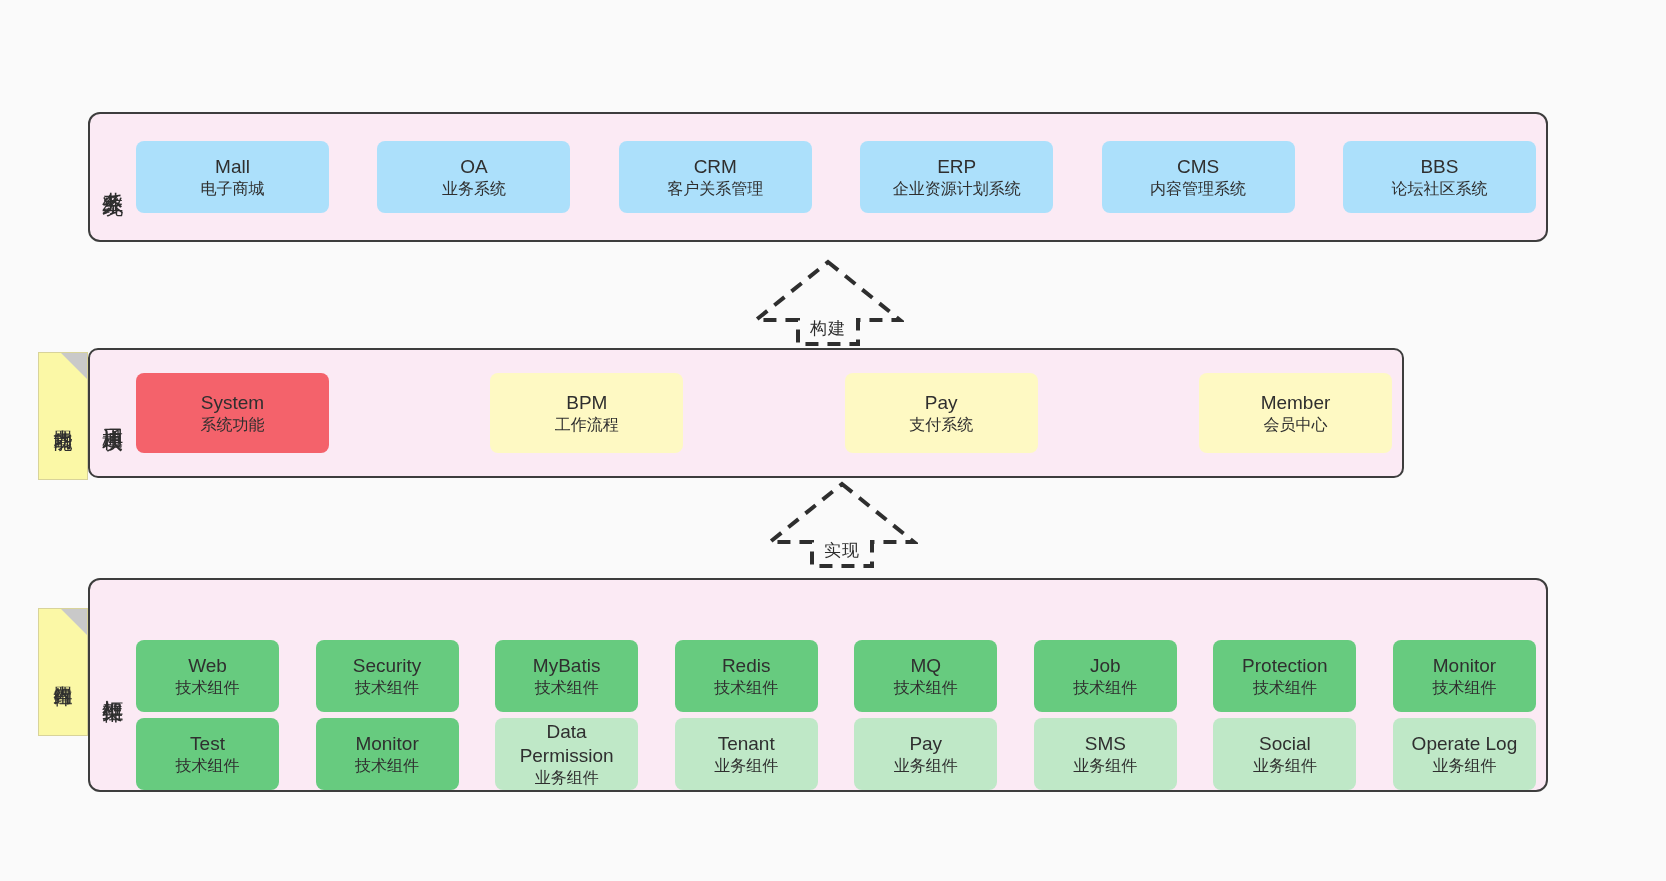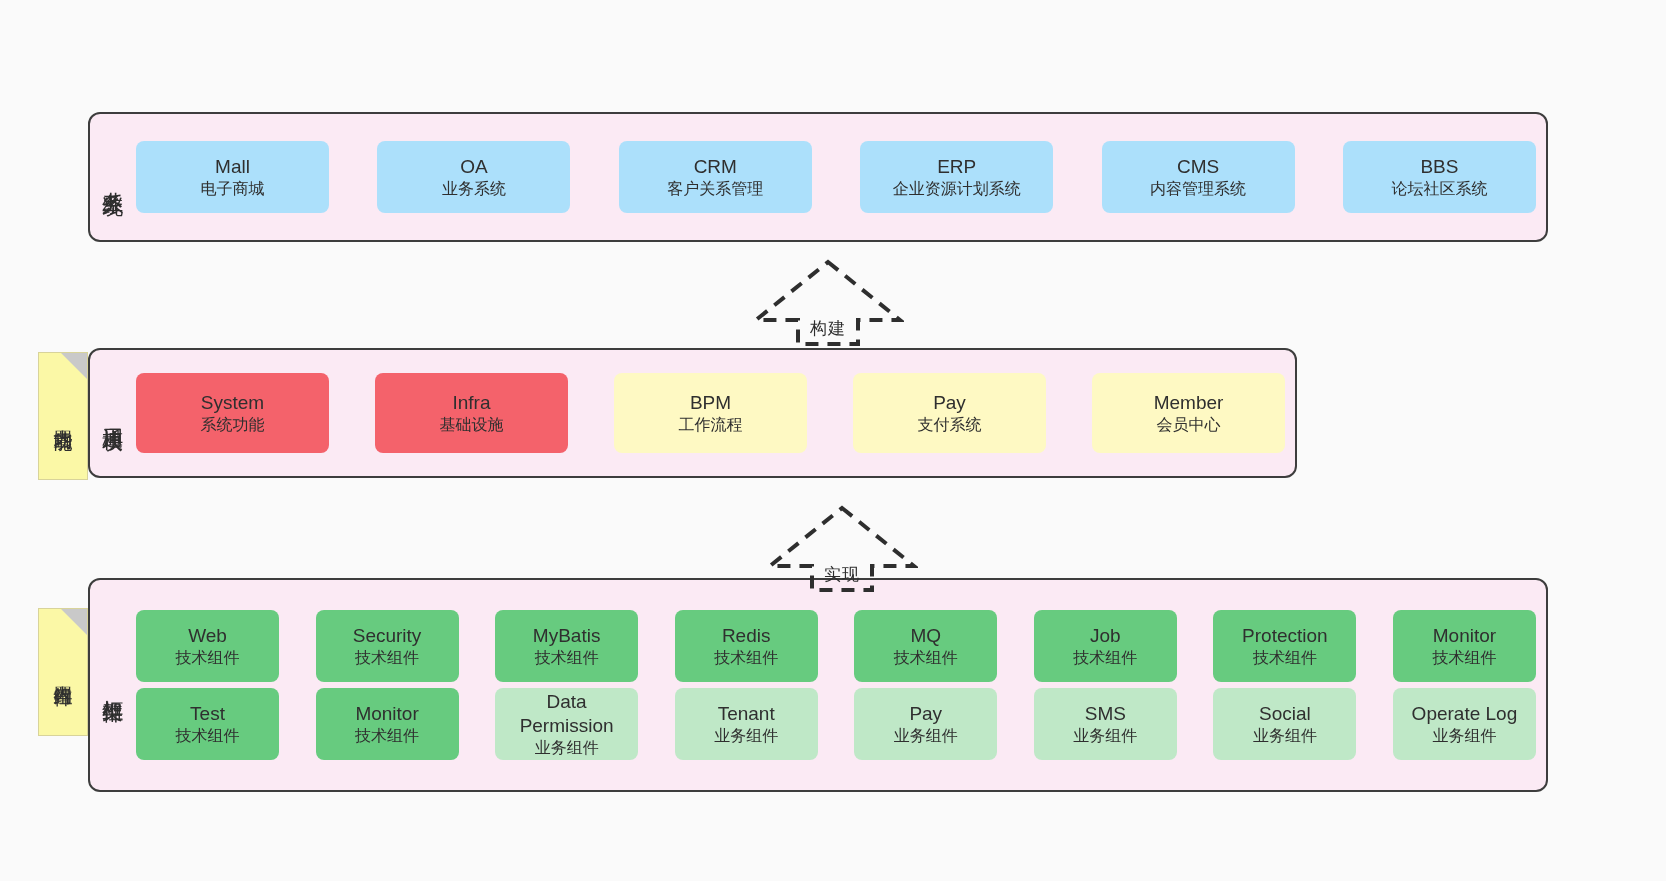--- a/index.html
+++ b/index.html
@@ -78,27 +78,27 @@
   .red    { background: #f4626b; }
   .pink   { background: #fef9c3; }
   .green  { background: #67cb7f; }
   .lgreen { background: #bfe8c7; }
 
   
   #layer-business { left: 88px; top: 112px; width: 1460px; height: 130px; }
   #layer-business .card { width: 193px; height: 72px; }
 
   
-  #layer-common { left: 88px; top: 348px; width: 1209px; height: 130px; }
+  #layer-common { left: 88px; top: 348px; width: 1316px; height: 130px; border-radius: 10px; }
   #layer-common .card { width: 193px; height: 80px; }
 
   
   #layer-framework { left: 88px; top: 578px; width: 1460px; height: 214px; }
   #layer-framework .card { width: 143px; height: 72px; }
-  #layer-framework .layer-body { gap: 6px; }
+  #layer-framework .layer-body { gap: 6px; justify-content: flex-end; }
 
   
   .note {
     position: absolute;
     background: #fbf8a6;
     border: 1px solid #d8d39a;
     box-sizing: border-box;
     display: flex;
     align-items: center;
     justify-content: center;
@@ -133,21 +133,21 @@
     position: absolute;
     left: 0;
     right: 0;
     bottom: 6px;
     text-align: center;
     font-size: 17px;
     color: #2e2e2e;
     letter-spacing: 1px;
   }
   #arrow-build   { left: 752px; top: 258px; width: 152px; height: 88px; }
-  #arrow-realize { left: 766px; top: 504px; width: 152px; height: 88px; }
+  #arrow-realize { left: 766px; top: 480px; width: 152px; height: 88px; }
 </style>
 </head>
 <body>
 
 <div class="canvas">
 
   <div class="layer" id="layer-business">
     <div class="layer-title">业务系统</div>
     <div class="layer-body">
       <div class="row">
@@ -192,24 +192,20 @@
   </div>
 
   <div class="layer" id="layer-common">
     <div class="layer-title">通用模块</div>
     <div class="layer-body">
       <div class="row">
         <div class="card red">
           <span class="t1">System</span>
           <span class="t2">系统功能</span>
         </div>
-        <div class="card red">
-          <span class="t1">Infra</span>
-          <span class="t2">基础设施</span>
-        </div>
         <div class="card pink">
           <span class="t1">BPM</span>
           <span class="t2">工作流程</span>
         </div>
         <div class="card pink">
           <span class="t1">Pay</span>
           <span class="t2">支付系统</span>
         </div>
         <div class="card pink">
           <span class="t1">Member</span>

